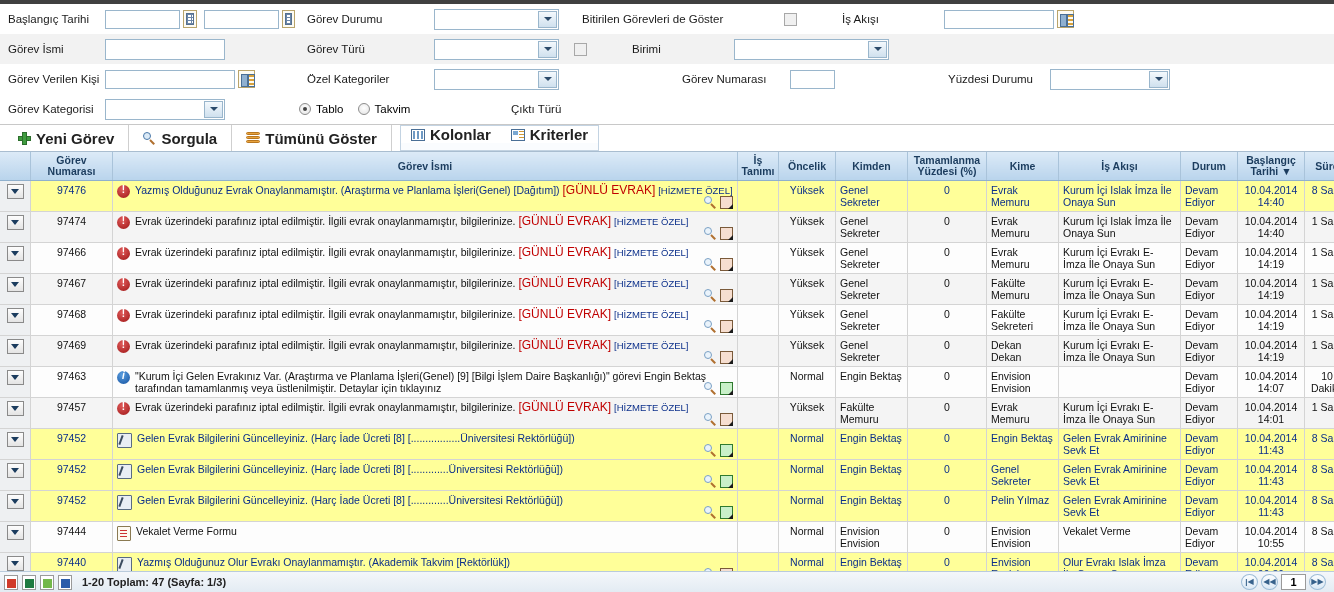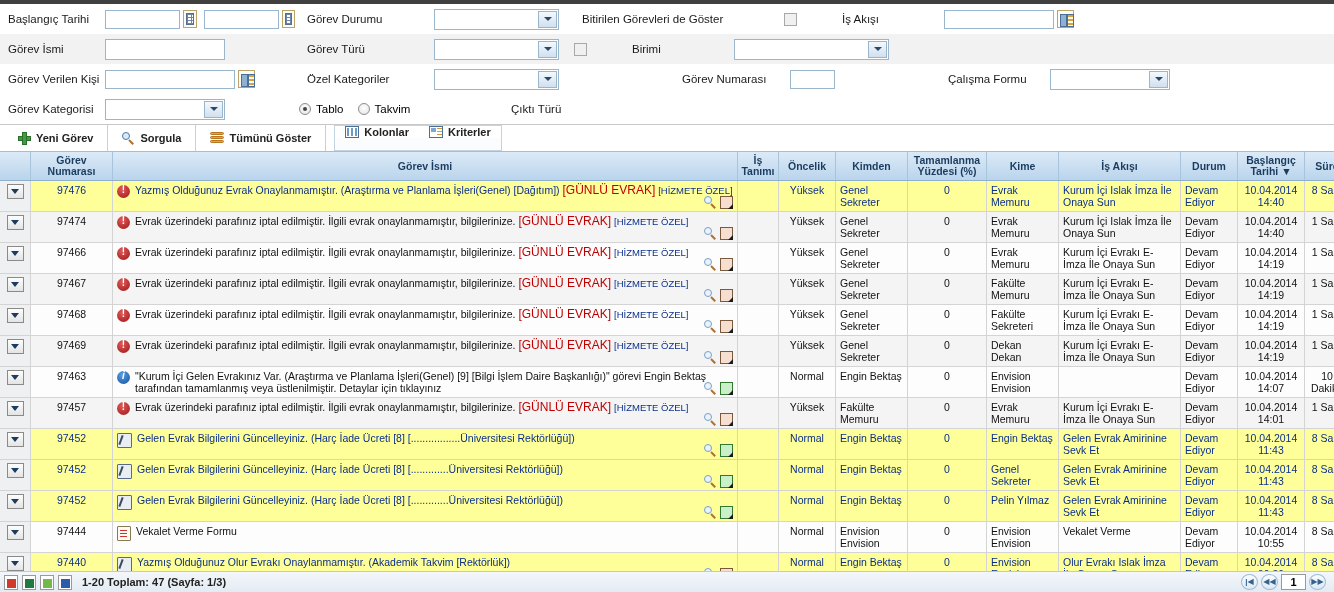--- a/index.html
+++ b/index.html
@@ -62,21 +62,21 @@
   .radio-wrap{display:flex;align-items:center;gap:5px;margin-right:14px;cursor:pointer;}
   .radio{width:12px;height:12px;border-radius:50%;border:1px solid #8d8d8d;
          background:radial-gradient(circle at 50% 40%,#fff,#e2e2e2);position:relative;box-sizing:border-box;}
   .radio.on::after{content:"";position:absolute;left:3px;top:3px;width:4px;height:4px;border-radius:50%;background:#444;}
   .radio-lbl{font-size:11.5px;}
 
   
   .toolbar{height:26px;display:flex;align-items:stretch;border-top:1px solid #c8c8c8;
            border-bottom:1px solid #a9bdd0;background:#fff;flex:0 0 auto;padding-left:4px;}
   .tbtn{display:flex;align-items:center;gap:5px;padding:0 14px;border-right:1px solid #cfcfcf;
-        cursor:pointer;font-size:11px;font-weight:bold;color:#222;background:#fff;}
+        cursor:pointer;font-size:15px;font-weight:bold;color:#222;background:#fff;}
   .tgroup{display:flex;align-items:flex-start;margin-left:8px;border:1px solid #c3d3e2;background:#fafcfe;}
   .tgroup .tbtn{border-right:none;padding:0 10px;font-weight:bold;}
 
   .ic{display:inline-block;position:relative;}
   .ic-plus{width:13px;height:13px;}
   .ic-plus::before,.ic-plus::after{content:"";position:absolute;background:#3f9c3f;border:1px solid #2c6e2c;box-sizing:border-box;}
   .ic-plus::before{left:0;top:4px;width:13px;height:5px;}
   .ic-plus::after{left:4px;top:0;width:5px;height:13px;}
   .ic-mag{width:13px;height:13px;}
   .ic-mag::before{content:"";position:absolute;left:0;top:0;width:8px;height:8px;border:1.6px solid #4a78a8;border-radius:50%;background:#dbeaf7;box-sizing:border-box;}
@@ -267,21 +267,21 @@
             </span>
         </div>
       </div>
       <div class="fcell" style="width:110px;padding-left:100px;">
           <span class="flabel">Görev Numarası</span>
         </div>
       <div class="fcell" style="width:150px;padding-left:6px;">
         <input class="txt w45" value="" style="">
       </div>
       <div class="fcell" style="width:110px;">
-          <span class="flabel">Çalışma Formu</span>
+          <span class="flabel">Yüzdesi Durumu</span>
         </div>
       <div class="fcell">
         <div class="sel w120">
           <span class="selval"></span>
           <span class="arrowbox">
               <i></i>
             </span>
         </div>
       </div>
     </div>

